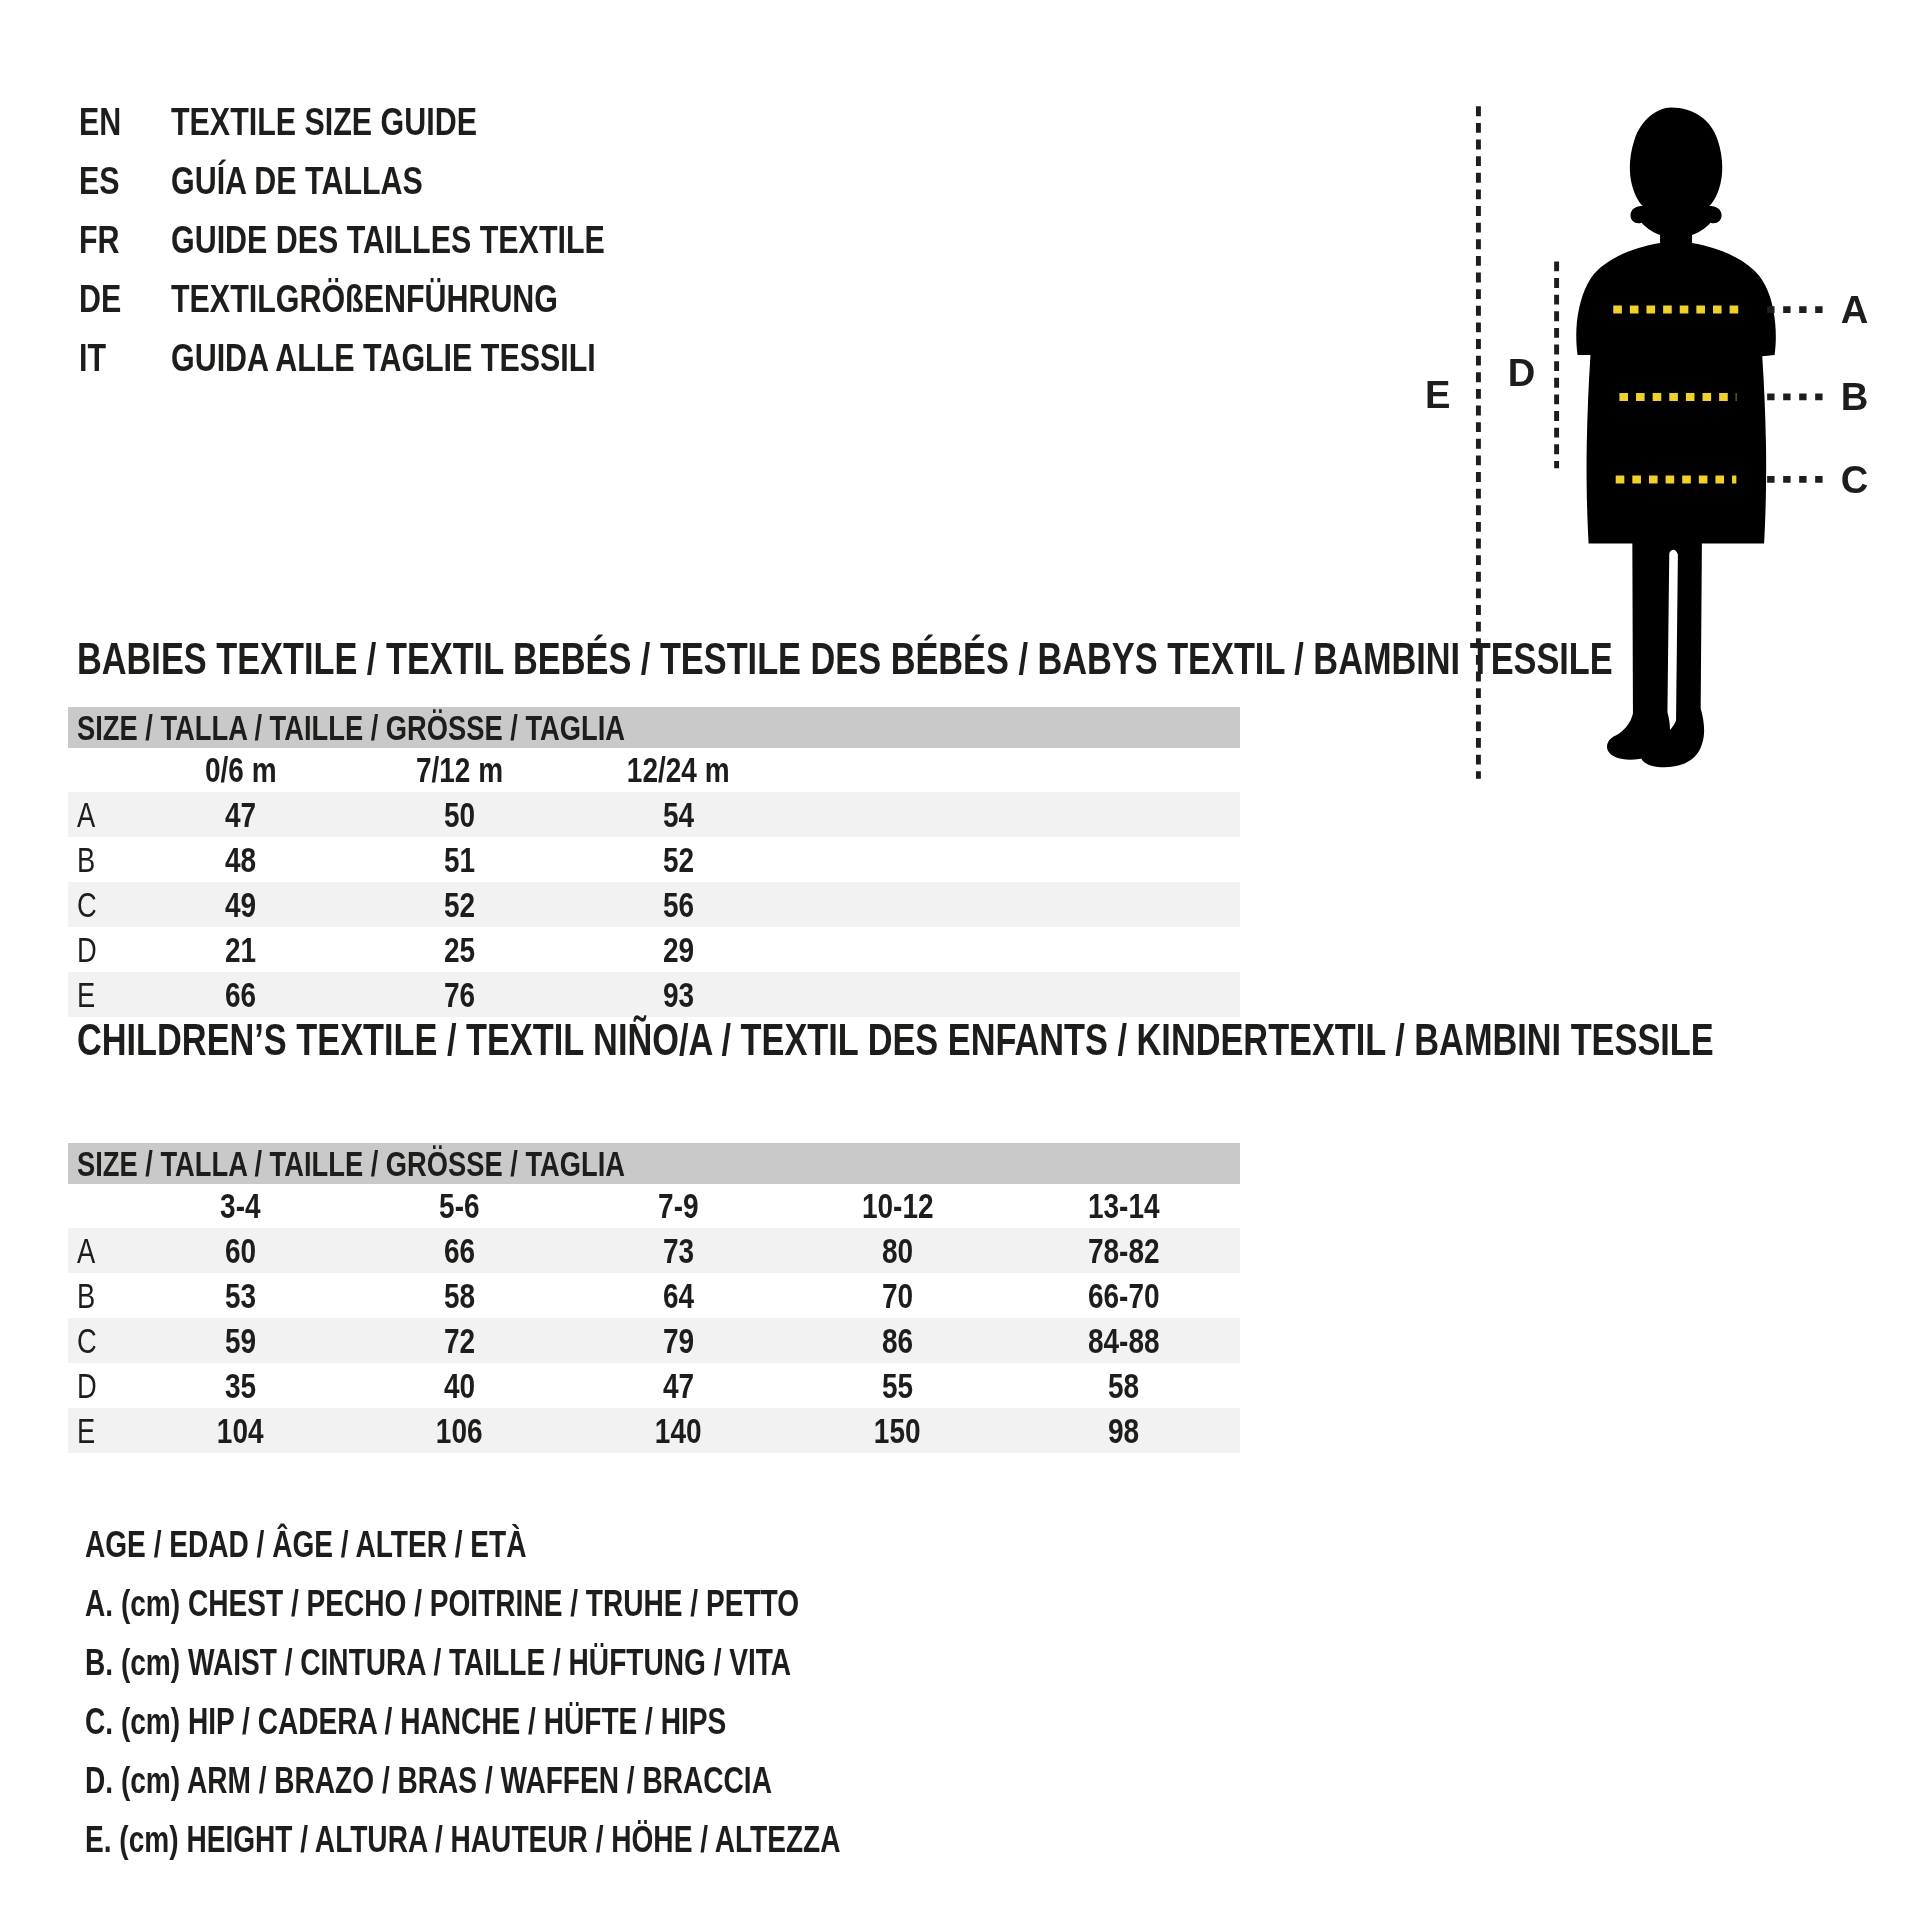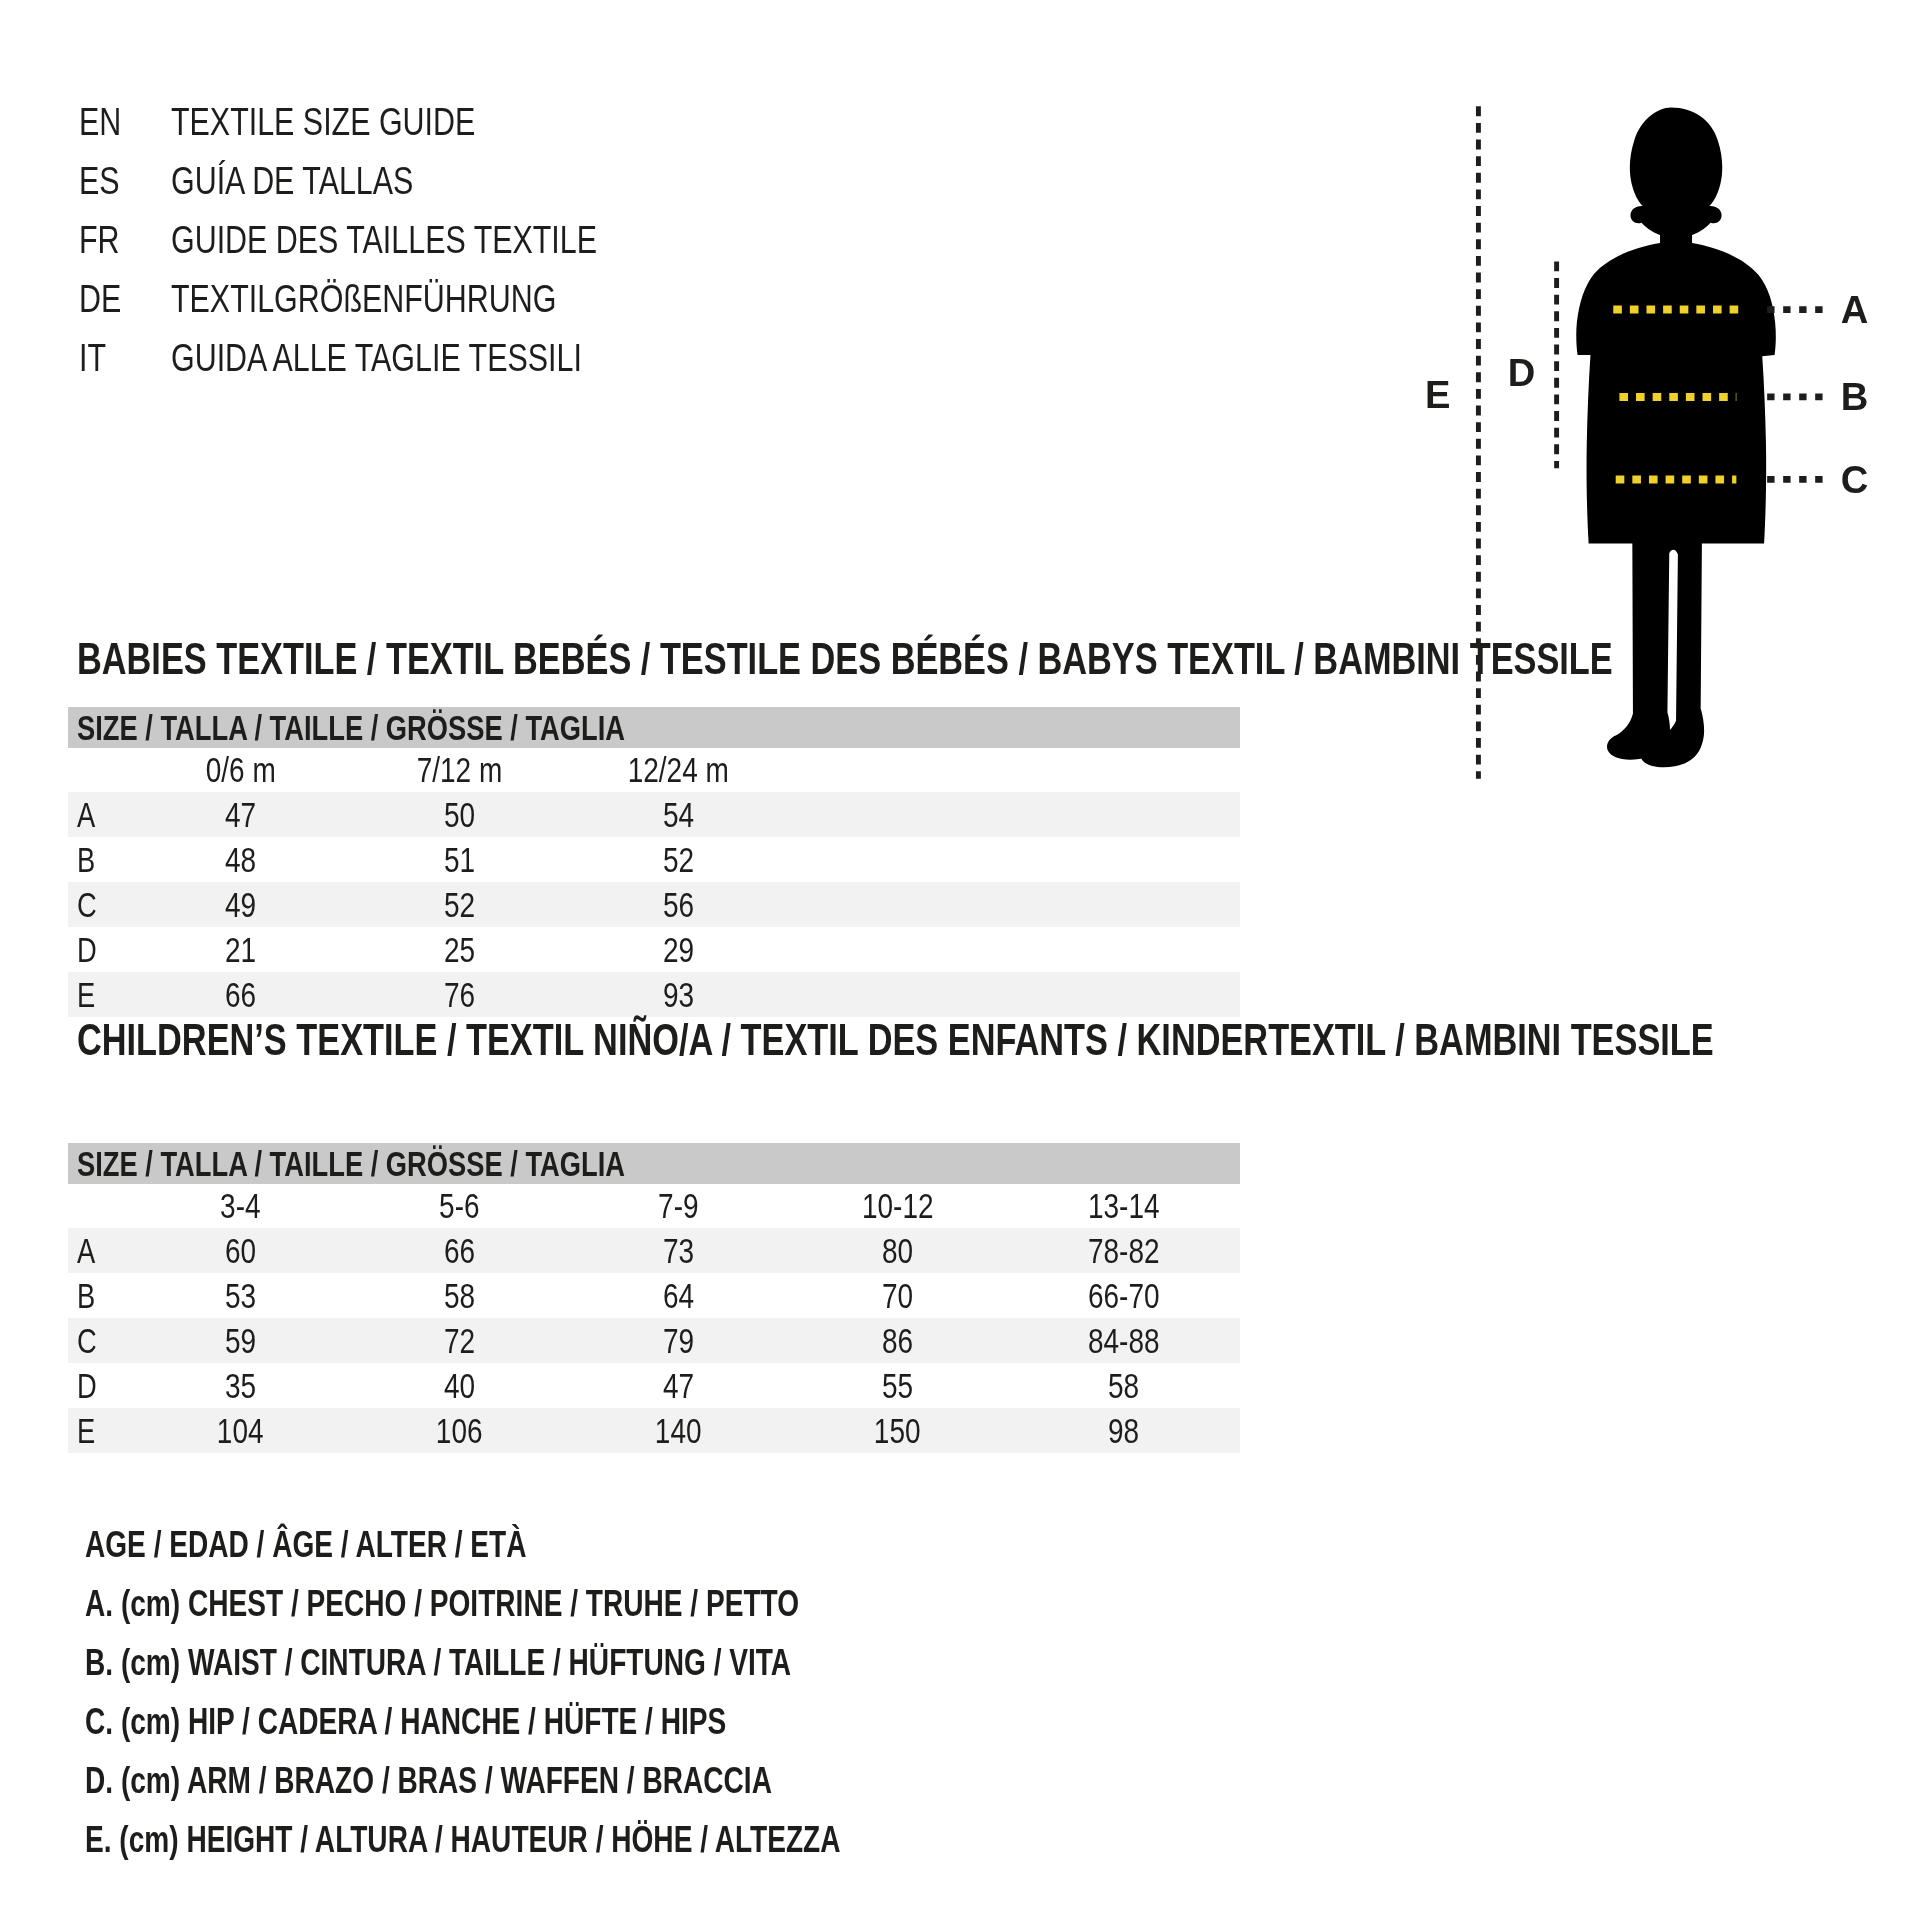--- a/index.html
+++ b/index.html
@@ -10,41 +10,41 @@
     font-family:"Liberation Sans",sans-serif;
     color:#1d1d1b;
     overflow:hidden;
   }
   
   .cond{display:inline-block;transform:scaleX(0.78);transform-origin:0 50%;white-space:nowrap;}
   .cond-c{display:inline-block;transform:scaleX(0.8);transform-origin:50% 50%;white-space:nowrap;}
 
   
   .lang-block{position:absolute;left:79px;top:92px;}
-  .lang-row{display:flex;align-items:center;height:59px;font-size:39px;font-weight:400;}
+  .lang-row{display:flex;align-items:center;height:59px;font-size:39px;font-weight:700;}
   .lang-code{width:92px;flex:0 0 92px;}
   .lang-title{flex:1;}
 
   
   .figure{position:absolute;left:1399px;top:80px;}
 
   
   .section-title{position:absolute;left:77px;font-size:44px;font-weight:700;line-height:38px;}
   .babies-title{top:640px;}
   .children-title{top:1021px;}
 
   
   .size-table{position:absolute;left:68px;width:1172px;}
   .babies-table{top:707px;}
   .children-table{top:1143px;}
   .band{height:41px;background:#c9c9c9;display:flex;align-items:center;padding-left:8.6px;box-sizing:border-box;font-size:35px;font-weight:700;}
   .thead{height:44px;}
   .trow{height:45px;}
   .grid6{display:grid;grid-template-columns:63px 219px 219px 219px 219px 1fr;align-items:center;}
-  .cell{font-size:35px;font-weight:400;text-align:center;}
+  .cell{font-size:35px;font-weight:700;text-align:center;}
   .rowlab{font-size:35px;font-weight:400;text-align:left;padding-left:8.6px;}
   .stripe{background:#f2f2f2;}
 
   
   .legend{position:absolute;left:77px;top:1515px;}
   .legend-row{display:flex;align-items:center;height:59px;font-size:36px;font-weight:700;margin-left:8px;}
 
   svg text{font-family:"Liberation Sans",sans-serif;font-weight:700;font-size:62px;fill:#1d1d1b;}
 </style>
 </head>

